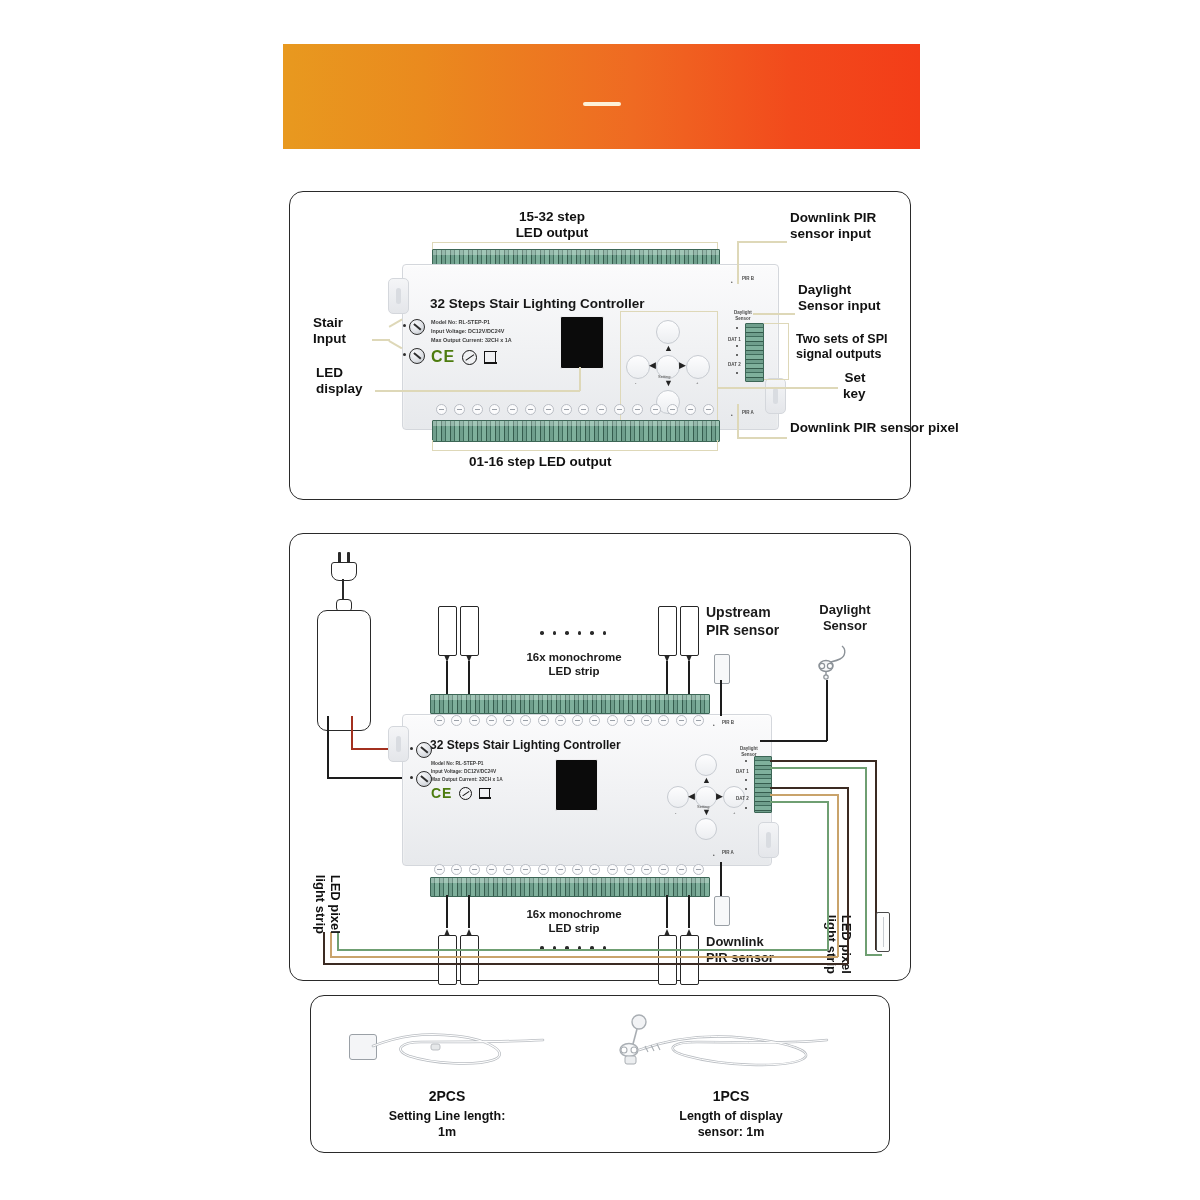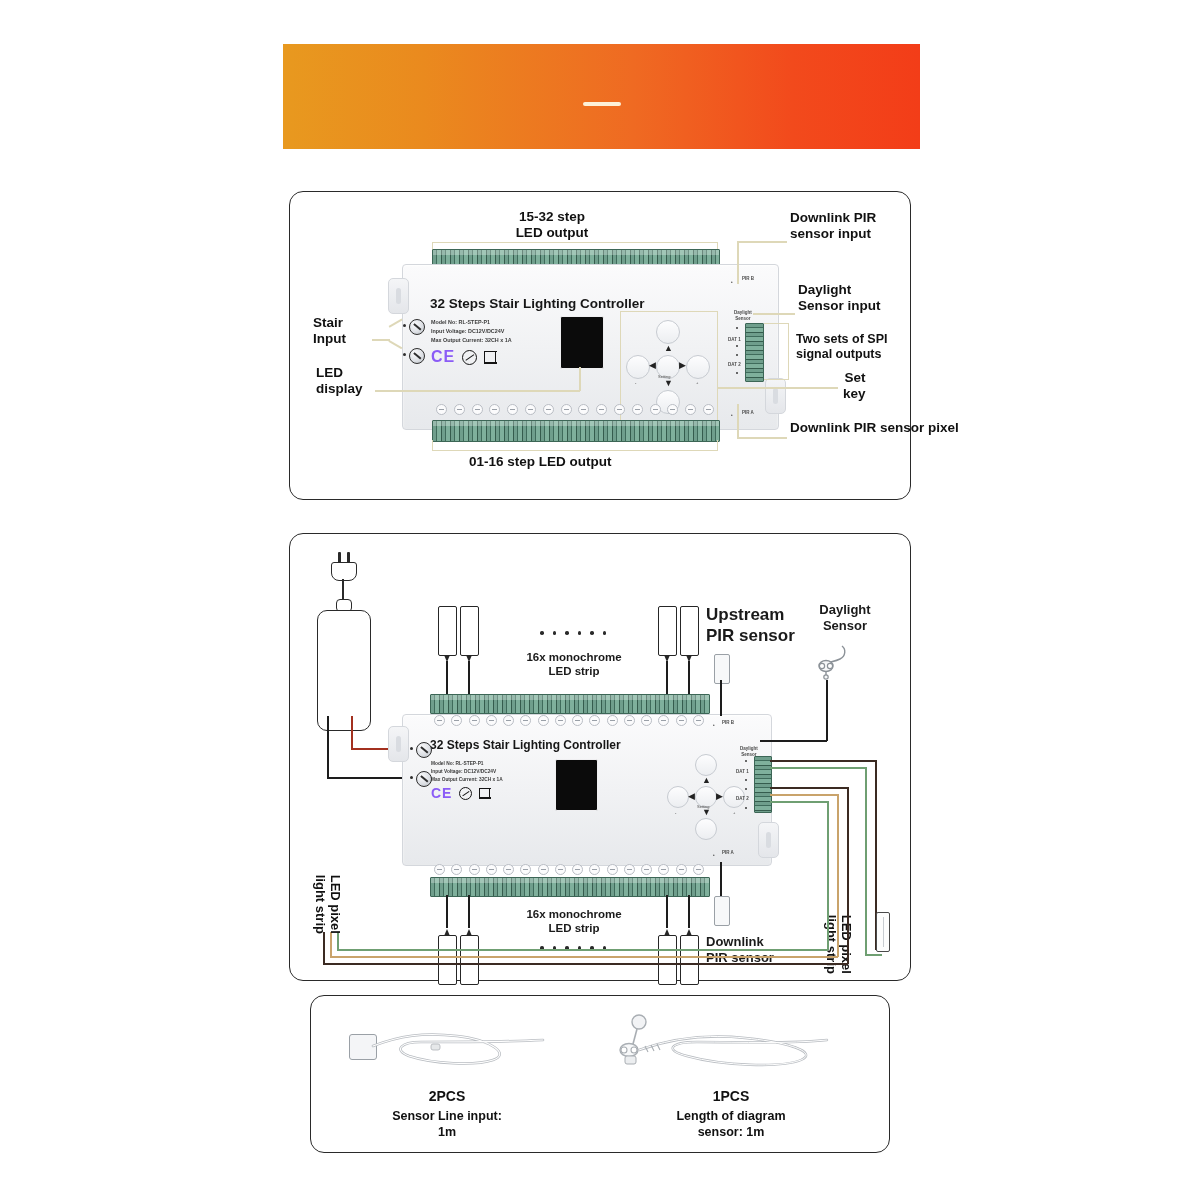--- a/index.html
+++ b/index.html
@@ -98,21 +98,21 @@
     white-space: nowrap;
     line-height: 1.62;
     font-weight: bold;
     transform-origin: left top;
   }
   .cert-row {
     position: absolute;
     display: flex;
     align-items: center;
     gap: 7px;
-    color: #8b5cf6;
+    color: #4d7c0f;
   }
   .cert-ce { font-weight: bold; letter-spacing: 1px; }
   .cert-circ {
     border: 1.4px solid #141414;
     border-radius: 50%;
     display: inline-block;
     position: relative;
   }
   .cert-circ::after {
     content: "";
@@ -697,21 +697,21 @@
         <span></span>
         <span></span>
     </div>
     <div class="note" style="left:214px; top:116px; width:140px;">
       <div>16x monochrome</div>
       <div>LED strip</div>
     </div>
 
     <div class="sensor-box" style="left:424px; top:120px; width:14px; height:28px;"></div>
     <div class="wire wire-v w-black" style="left:430px; top:146px; height:36px;"></div>
-    <div class="note" style="left:416px; top:70px; width:110px; text-align:left; font-size:17px;">
+    <div class="note" style="left:416px; top:70px; width:110px; text-align:left; font-size:14px;">
       <div>Upstream</div>
       <div>PIR sensor</div>
     </div>
 
     <div class="note" style="left:500px; top:68px; width:110px; font-size:13px;">
       <div>Daylight</div>
       <div>Sensor</div>
     </div>
     <div class="dl-sensor" style="left:522px; top:106px; width:42px; height:42px;">
       <svg width="42" height="42" viewBox="0 0 42 42">
@@ -797,35 +797,35 @@
   <div class="inner">
 
     <div class="acc-plug" style="left:38px; top:38px; width:26px; height:24px;"></div>
     <svg style="position:absolute; left:60px; top:24px;" width="190" height="52" viewBox="0 0 190 52">
       <path d="M2 26 C 28 16, 52 12, 86 16 C 120 20, 140 34, 122 40 C 104 46, 62 44, 38 36 C 22 30, 30 22, 50 22 C 92 22, 130 22, 172 20" fill="none" stroke="#b9bdc2" stroke-width="2.6" stroke-linecap="round"></path>
       <path d="M2 26 C 28 16, 52 12, 86 16 C 120 20, 140 34, 122 40 C 104 46, 62 44, 38 36 C 22 30, 30 22, 50 22 C 92 22, 130 22, 172 20" fill="none" stroke="#ffffff" stroke-width="1.1" stroke-linecap="round"></path>
       <rect x="60" y="24" width="9" height="6" rx="2" fill="#e6e8ea" stroke="#aeb3b8" stroke-width="0.8"></rect>
     </svg>
     <div class="acc-caption acc-qty" style="left:56px; top:92px; width:160px;">2PCS</div>
     <div class="acc-caption acc-desc" style="left:46px; top:112px; width:180px;">
-      <div>Sensor Line input:</div>
+      <div>Setting Line length:</div>
       <div>1m</div>
     </div>
 
     <svg style="position:absolute; left:300px; top:14px;" width="230" height="72" viewBox="0 0 230 72">
       <circle cx="28" cy="12" r="7" fill="#f2f3f5" stroke="#a9aeb3" stroke-width="1.4"></circle>
       <path d="M26 19 L22 34" fill="none" stroke="#a9aeb3" stroke-width="1.6"></path>
       <ellipse cx="18" cy="40" rx="9" ry="6.5" fill="#f7f8f9" stroke="#a9aeb3" stroke-width="1.4"></ellipse>
       <circle cx="13" cy="40" r="3" fill="#ffffff" stroke="#a9aeb3" stroke-width="1.1"></circle>
       <circle cx="23" cy="40" r="3" fill="#ffffff" stroke="#a9aeb3" stroke-width="1.1"></circle>
       <rect x="14" y="46" width="11" height="8" rx="2" fill="#eceef0" stroke="#a9aeb3" stroke-width="1"></rect>
       <path d="M28 40 C 62 28, 96 24, 134 28 C 176 32, 208 42, 190 50 C 170 58, 112 56, 76 46 C 52 40, 60 32, 86 32 C 134 32, 176 34, 216 30" fill="none" stroke="#b9bdc2" stroke-width="2.4" stroke-linecap="round"></path>
       <path d="M28 40 C 62 28, 96 24, 134 28 C 176 32, 208 42, 190 50 C 170 58, 112 56, 76 46 C 52 40, 60 32, 86 32 C 134 32, 176 34, 216 30" fill="none" stroke="#ffffff" stroke-width="1" stroke-linecap="round"></path>
       <path d="M34 36 l3 6 M40 35 l3 6 M46 34 l3 6" stroke="#a9aeb3" stroke-width="1.1"></path>
     </svg>
     <div class="acc-caption acc-qty" style="left:340px; top:92px; width:160px;">1PCS</div>
     <div class="acc-caption acc-desc" style="left:330px; top:112px; width:180px;">
-      <div>Length of diagram</div>
+      <div>Length of display</div>
       <div>sensor: 1m</div>
     </div>
 
   </div>
 </div>
 
 </body></html>

